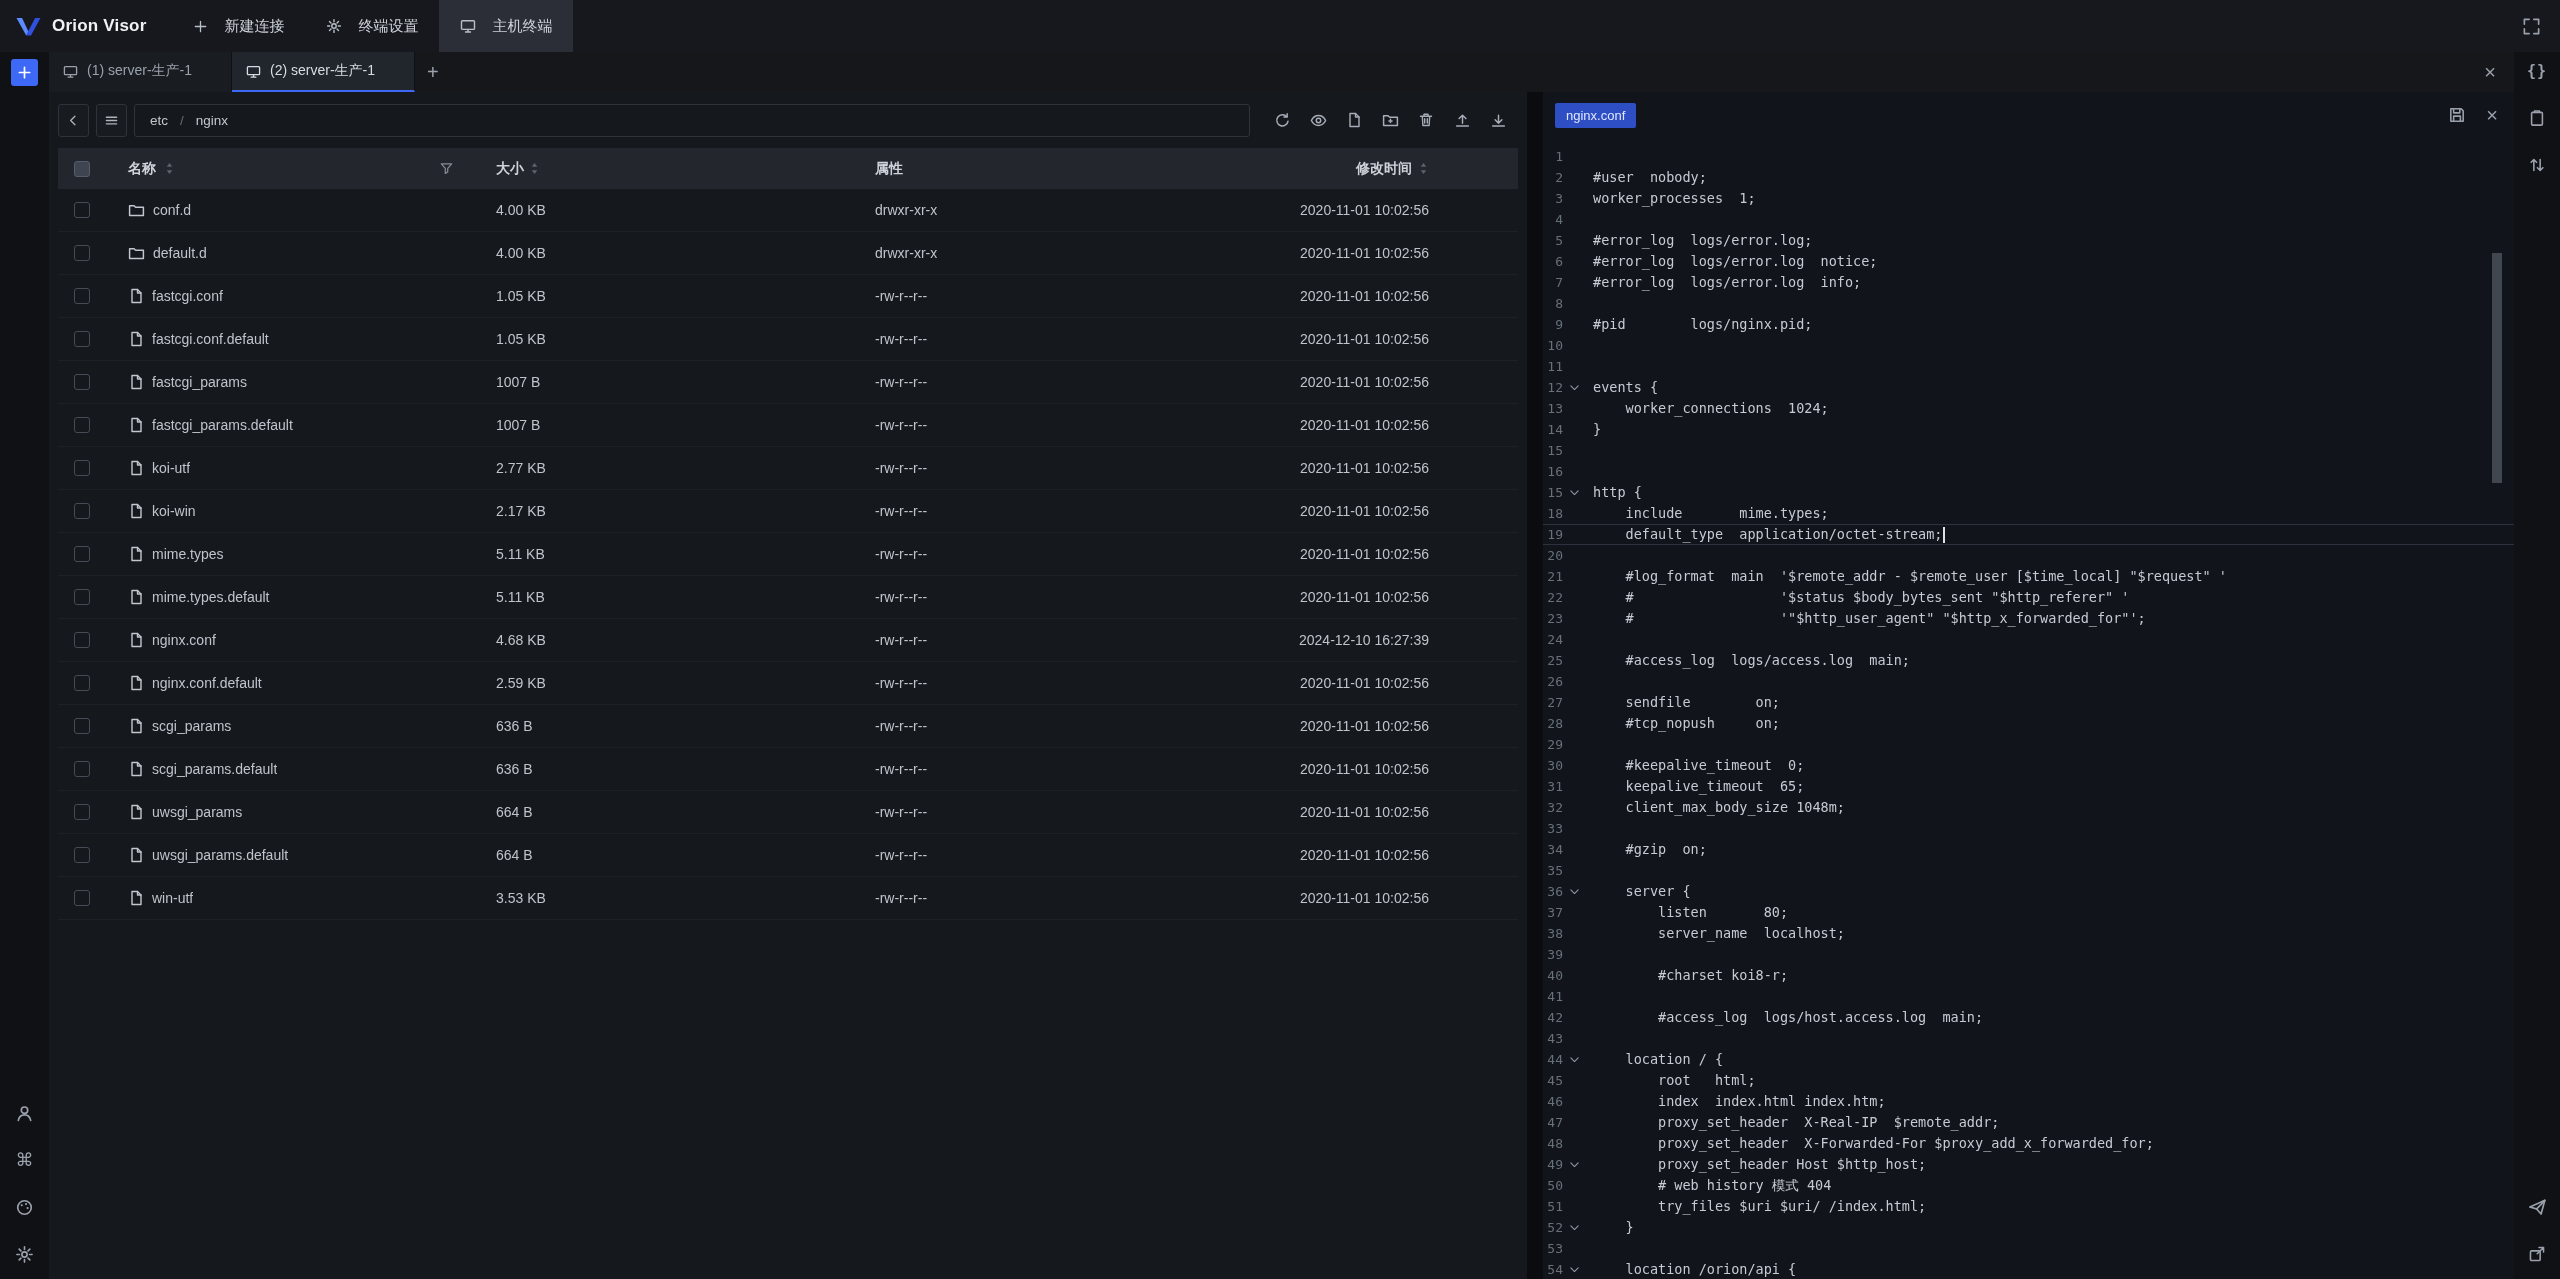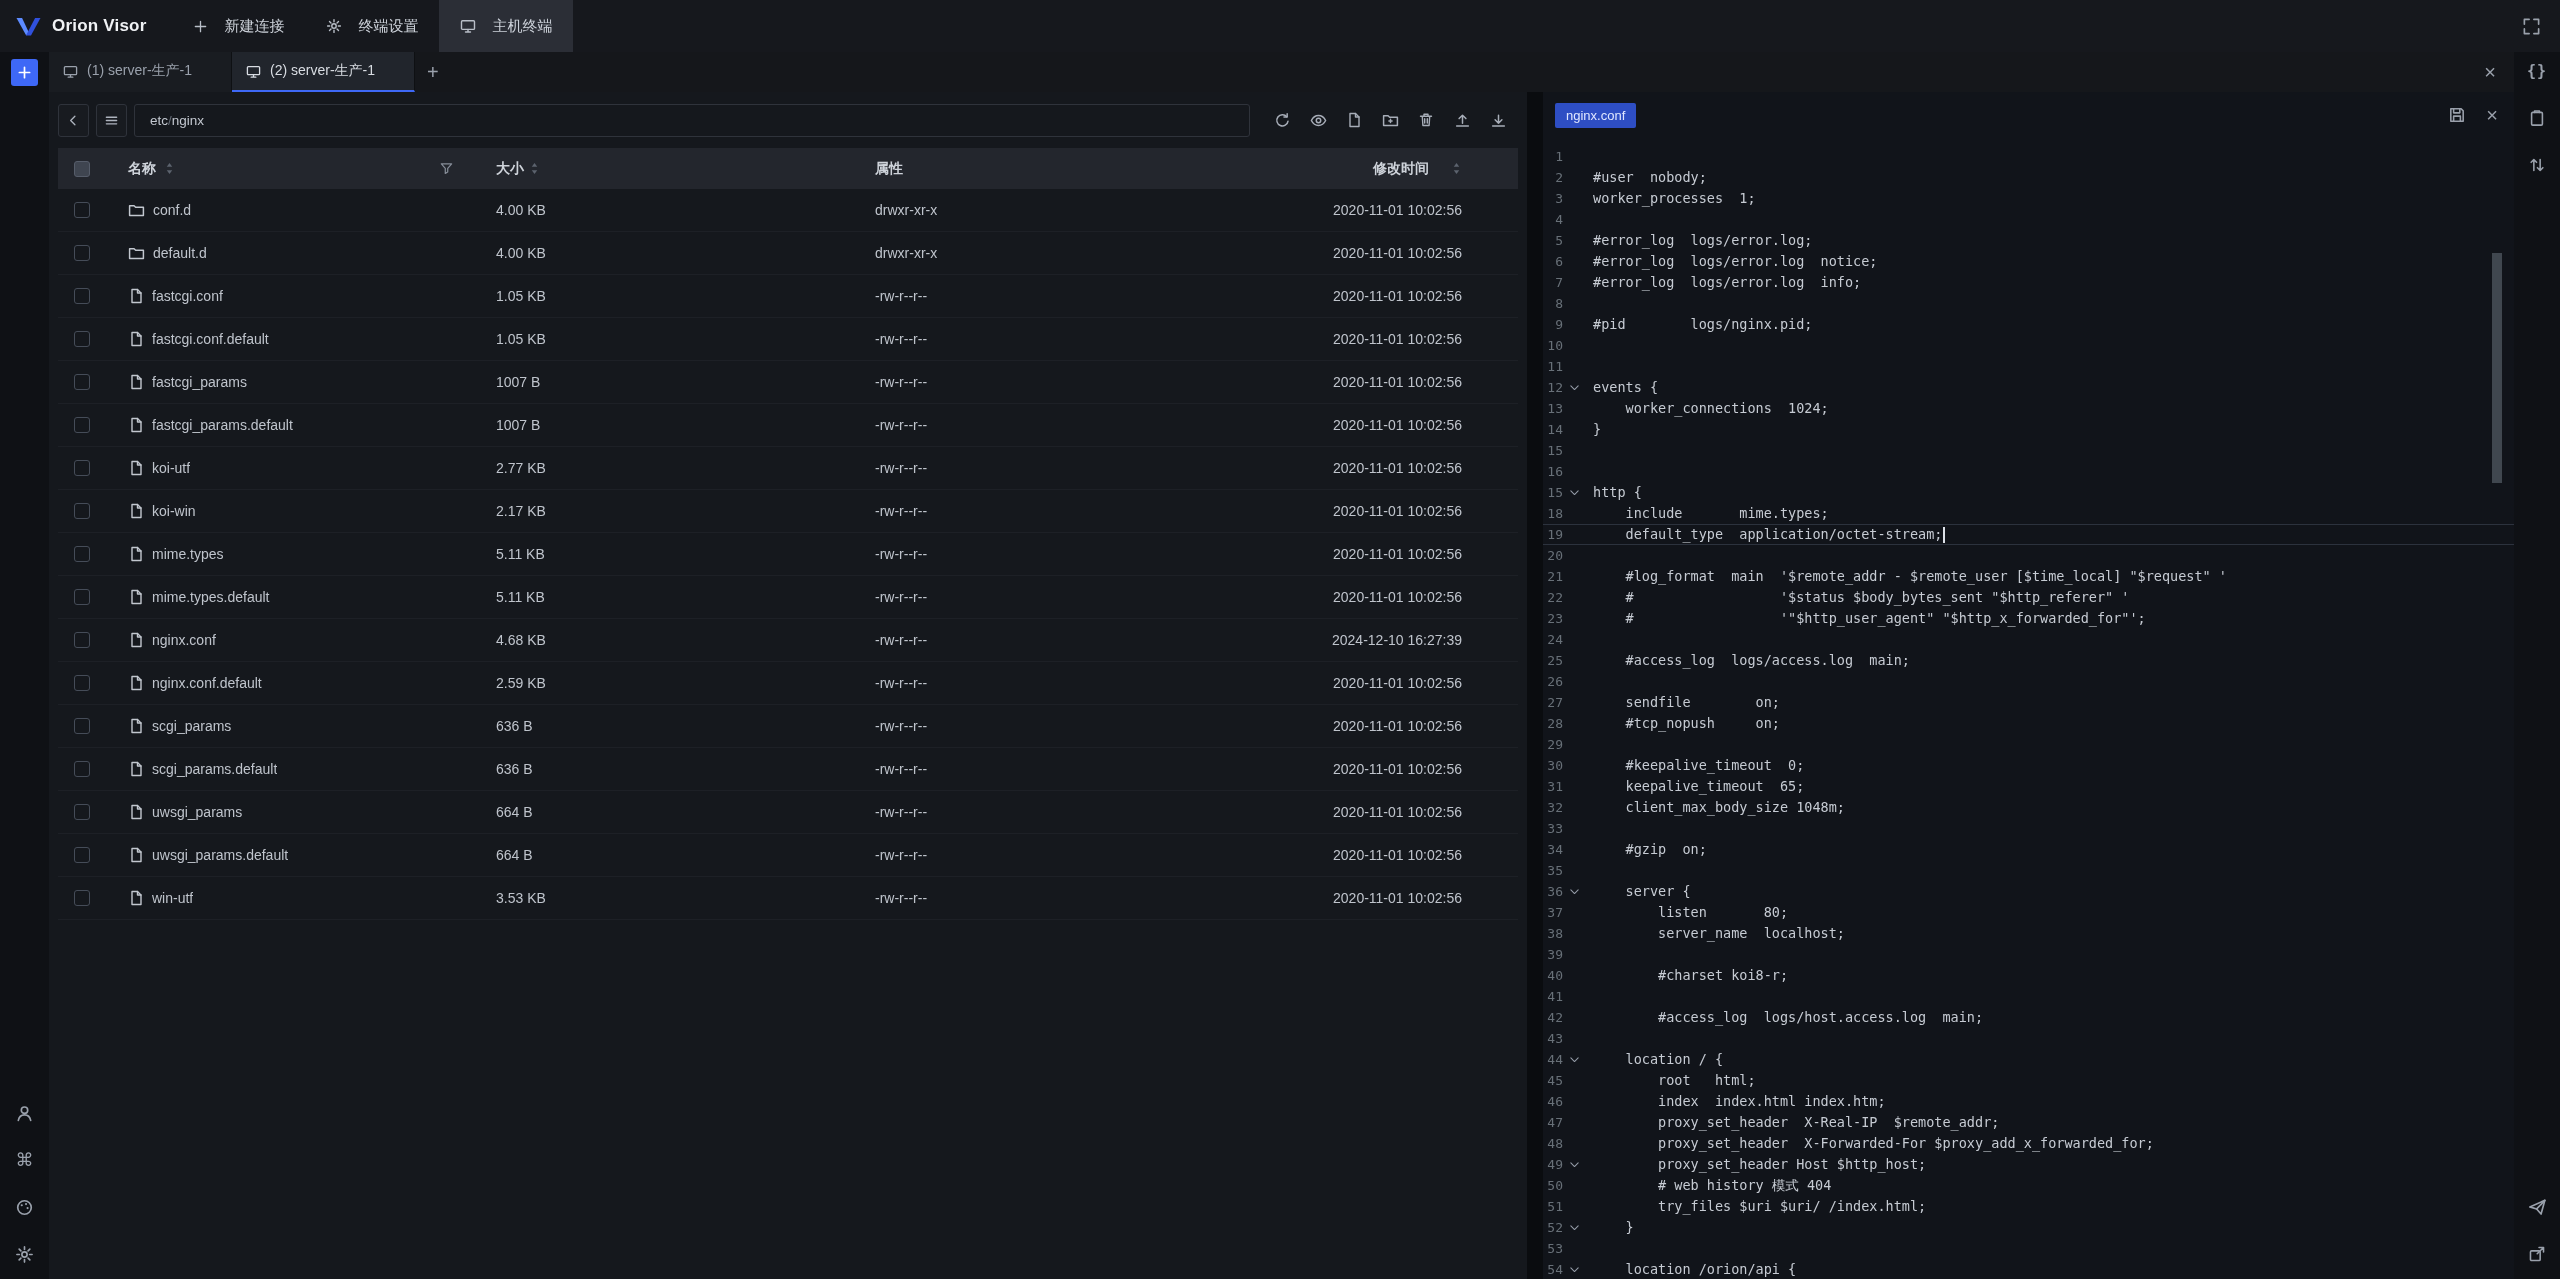--- a/index.html
+++ b/index.html
@@ -51,41 +51,41 @@
   .main { flex:1; min-height:0; display:flex; background:#101216; }
   .file-panel { width:1478px; flex:none; background:#15181d; display:flex; flex-direction:column; }
   .splitter { width:16px; flex:none; background:#0a0c0f; cursor:col-resize; }
   .editor-panel { flex:1; min-width:0; background:#11141a; display:flex; flex-direction:column; }
 
   
   .file-toolbar { height:56px; flex:none; display:flex; align-items:center; gap:7px; padding:0 12px 0 9px; }
   .tb-btn { width:31px; height:33px; border:1px solid #2f333b; border-radius:3px; background:#181b20;
             display:flex; align-items:center; justify-content:center; color:#aeb4be; }
   .breadcrumb { flex:1; height:33px; border:1px solid #2f333b; border-radius:3px; display:flex; align-items:center;
-                padding:0 15px; font-size:13.5px; color:#c3c8d0; margin-right:8px; cursor:text; }
+                gap:12px; padding:0 15px; font-size:13.5px; color:#c3c8d0; margin-right:8px; cursor:text; }
   .crumb { cursor:pointer; }
   .crumb-sep { color:#666d78; }
   .tb-icons { display:flex; gap:2px; }
   .tb-flat { width:34px; height:33px; display:flex; align-items:center; justify-content:center; color:#a7adb8; border-radius:3px; }
 
   
   .file-table { margin:0 9px; font-size:14px; }
   .t-header, .t-row { display:grid; grid-template-columns:48px 382px 380px 290px 1fr; align-items:center; }
   .t-header { height:41px; background:#23262d; color:#ced3da; font-weight:bold; }
   .t-row { height:43px; border-bottom:1px solid #1d2026; color:#bfc4cc; cursor:pointer; }
   .cell { min-width:0; }
   .c-check { display:flex; justify-content:center; }
   .checkbox { width:16px; height:16px; border:1.5px solid #454c58; border-radius:3px; display:inline-block; cursor:pointer; }
   .checkbox.hdr { background:#3f4550; border-color:#565d6a; }
   .c-name { display:flex; align-items:center; gap:8px; padding:0 16px 0 22px; }
   .c-name .fname { white-space:nowrap; overflow:hidden; }
   .row-icon { display:flex; color:#c2c7cf; flex:none; }
   .c-size { display:flex; align-items:center; gap:5px; padding-left:8px; }
   .c-attr { padding-left:7px; }
-  .c-time { display:flex; align-items:center; justify-content:flex-end; gap:22px; padding-right:56px; }
+  .c-time { display:flex; align-items:center; justify-content:flex-end; gap:6px; padding-right:89px; }
   .sort { color:#5c636e; flex:none; cursor:pointer; }
   .funnel { margin-left:auto; margin-right:18px; color:#868d98; cursor:pointer; }
 
   
   .editor-header { height:46px; flex:none; display:flex; align-items:center; padding:0 16px 0 12px; gap:20px; }
   .file-badge { background:#2e4ec4; color:#dfe6ff; font-size:13px; padding:5px 11px; border-radius:2px; cursor:pointer; }
   .ehead-spacer { flex:1; }
   .ehead-btn { color:#9aa0ab; display:flex; align-items:center; }
   .ehead-close { font-size:20px; }
   .editor-body { flex:1; min-height:0; position:relative; overflow:hidden; padding-top:8px;

